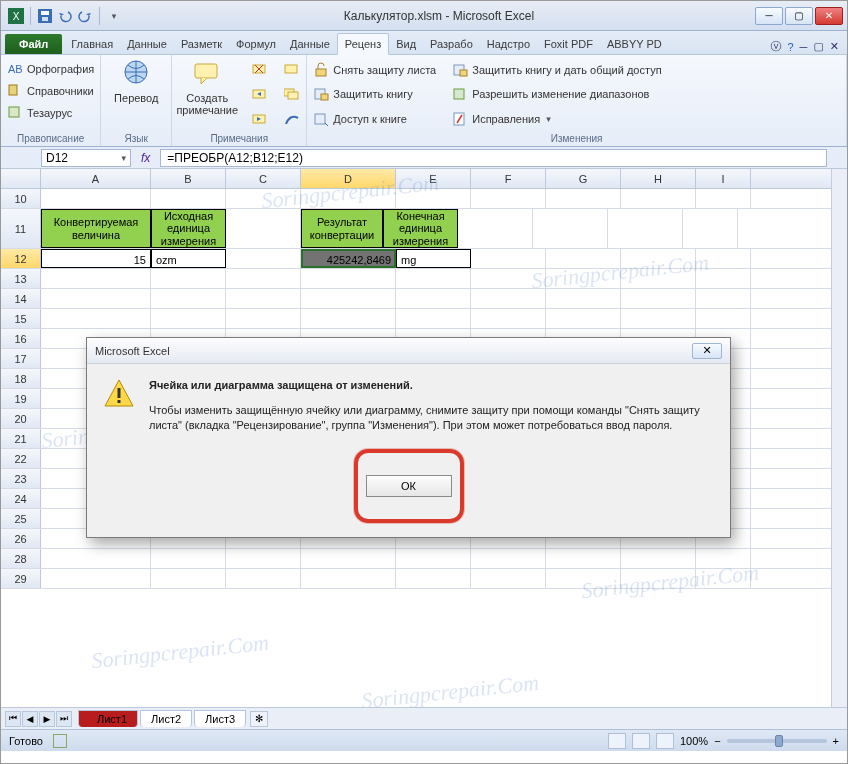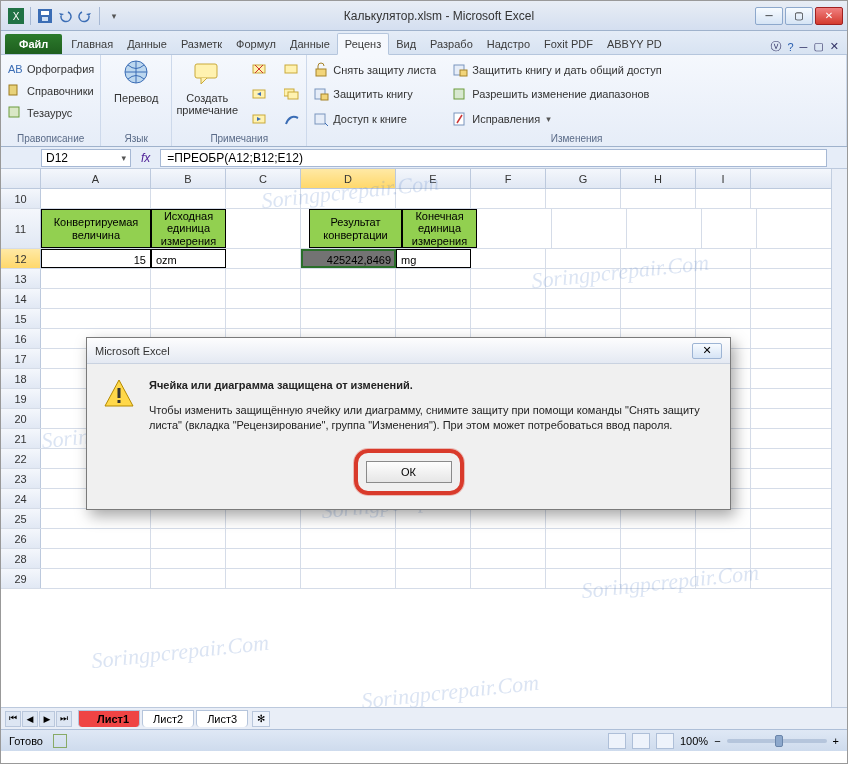--- a/index.html
+++ b/index.html
@@ -62,42 +62,42 @@
 .row.hdr-row .rh { line-height: 40px; }
 
 
 .vscroll { position: absolute; top: 0; right: 0; width: 16px; bottom: 0; background: #e9eef7; border-left: 1px solid #c2cee0; }
 
 
 .sheet-tabs { height: 22px; background: #e9eef7; border-top: 1px solid #bcc9dd; display: flex; align-items: center; font-size: 11px; }
 .st-nav { display: flex; gap: 1px; padding: 0 4px; }
 .st-nav span { width: 16px; height: 16px; background: #dde6f3; border: 1px solid #b9c7dc; display: flex; align-items: center; justify-content: center; font-size: 9px; }
 .st-tab { padding: 2px 10px; background: #fff; border: 1px solid #b5c5dc; border-bottom: none; margin-left: 2px; border-radius: 0 0 4px 4px; }
-.st-tab.active { font-weight: bold; background: #ef4444; padding-left: 18px; }
+.st-tab.active { font-weight: normal; background: #b91c1c; padding-left: 18px; }
 .st-rest { flex: 1; }
 
 .statusbar { height: 22px; background: linear-gradient(#dfe8f5,#cedbed); border-top: 1px solid #aebfd8; display: flex; align-items: center; font-size: 11px; padding: 0 8px; gap: 10px; }
 .sb-right { margin-left: auto; display: flex; align-items: center; gap: 6px; }
 .zoom-track { width: 100px; height: 4px; background: #b5c5dc; position: relative; border-radius: 2px; }
 .zoom-thumb { position: absolute; left: 48px; top: -4px; width: 8px; height: 12px; background: #8da8cc; border: 1px solid #6a85aa; border-radius: 2px; }
 .viewbtn { width: 18px; height: 16px; border: 1px solid #aebfd8; background: #eef3fb; }
 
 
 .dialog-backdrop { position: absolute; inset: 0; pointer-events: none; }
 .dialog { position: absolute; left: 85px; top: 336px; width: 645px; background: #f0f0f0; border: 1px solid #7a7a7a; box-shadow: 4px 6px 14px rgba(0,0,0,.35); font-size: 11px; }
 .dialog-title { height: 26px; background: linear-gradient(#fdfdfe,#e4e9f2); border-bottom: 1px solid #c9d2e0; display: flex; align-items: center; padding: 0 8px; }
 .dialog-title .t { flex: 1; color: #333; }
 .dialog-close { width: 30px; height: 16px; background: linear-gradient(#f7fbff,#d6e4f5); border: 1px solid #9db4d4; border-radius: 2px; display: flex; align-items: center; justify-content: center; font-size: 11px; }
 .dialog-body { padding: 14px 16px 16px 16px; display: flex; gap: 14px; }
 .dialog-icon { width: 32px; height: 32px; flex-shrink: 0; }
 .dialog-text { color: #222; line-height: 1.35; }
 .dialog-text p { margin-bottom: 10px; }
 .dialog-text p:last-child { margin-bottom: 0; }
 .dialog-btns { display: flex; justify-content: center; padding: 0 0 14px 0; }
-.dialog-ok-wrap { border: 4px solid #d93a2b; border-radius: 14px; padding: 8px 8px; box-shadow: 0 0 0 1px rgba(217,58,43,.3); }
+.dialog-ok-wrap { border: 4px solid #d93a2b; border-radius: 14px; padding: 22px 8px; box-shadow: 0 0 0 1px rgba(217,58,43,.3); }
 .dialog-ok { width: 86px; height: 22px; background: linear-gradient(#fdfdfd,#e6e6e6); border: 1px solid #8a8a8a; font-size: 11px; }
 
 
 .wm { position: absolute; color: rgba(90,130,200,.22); font-style: italic; font-family: Georgia, serif; font-size: 22px; transform: rotate(-6deg); pointer-events: none; white-space: nowrap; }
 
 svg { display: block; }
 </style>
 </head>
 <body>
 
@@ -361,21 +361,21 @@
         <div class="cell" style="width: 75px;"></div>
         <div class="cell" style="width: 75px;"></div>
         <div class="cell" style="width: 75px;"></div>
         <div class="cell" style="width: 55px;"></div>
       </div>
       <div class="row hdr-row">
         <div class="rh">11</div>
         <div class="cell hdr" style="width: 110px;">Конвертируемая величина</div>
         <div class="cell hdr" style="width: 75px;">Исходная единица измерения</div>
         <div class="cell" style="width: 75px;"></div>
-        <div class="cell hdr" style="width: 93px; margin-left: 8px;">Результат конвертации</div>
+        <div class="cell hdr" style="width: 82px;">Результат конвертации</div>
         <div class="cell hdr" style="width: 75px;">Конечная единица измерения</div>
         <div class="cell" style="width: 75px;"></div>
         <div class="cell" style="width: 75px;"></div>
         <div class="cell" style="width: 75px;"></div>
         <div class="cell" style="width: 55px;"></div>
       </div>
       <div class="row">
         <div class="rh sel">12</div>
         <div class="cell data" style="width: 110px; text-align: right;">15</div>
         <div class="cell data" style="width: 75px;">ozm</div>

